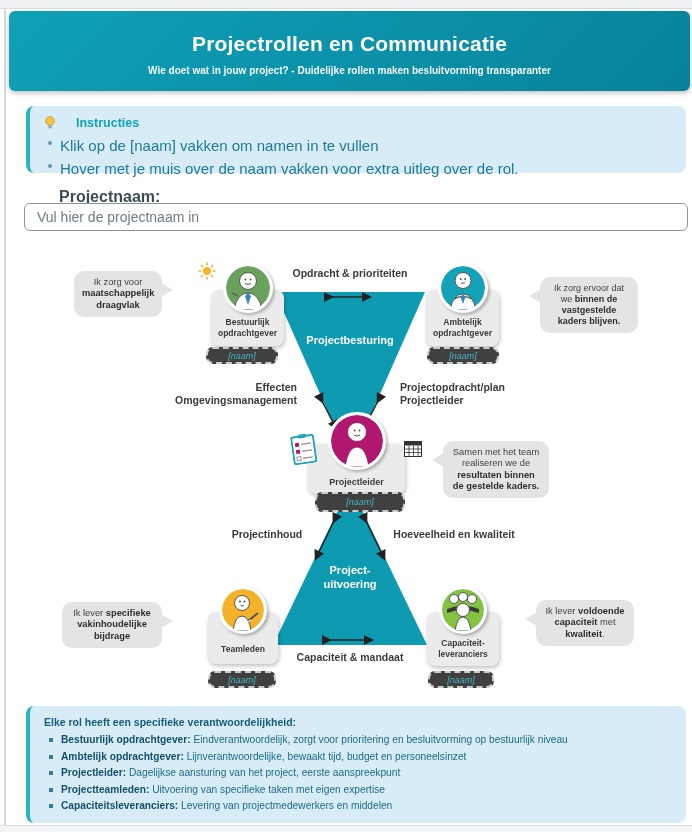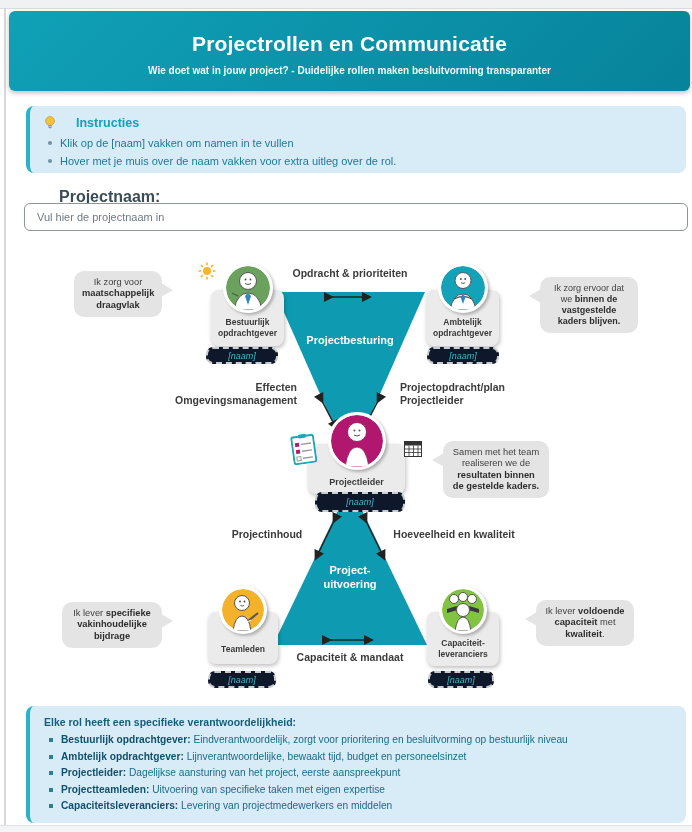--- a/index.html
+++ b/index.html
@@ -16,42 +16,42 @@
     box-shadow:0 2px 5px rgba(0,0,0,.25);color:#fff;text-align:center;}
   .header h1{margin:21px 0 0;font-size:21px;letter-spacing:.2px;}
   .header .sub{margin-top:9px;font-size:10px;font-weight:bold;opacity:.95;}
 
   
   .info-box{position:absolute;left:26px;width:660px;background:#d8ecf8;border-left:4px solid #2bb1c9;
     border-radius:8px;box-sizing:border-box;padding:10px 14px;}
   .info-box.instructions{top:106px;height:67px;}
   .info-box .box-title{color:#0fa3bc;font-weight:bold;font-size:12.5px;display:flex;align-items:center;gap:20px;}
   .info-list{list-style:none;margin:7px 0 0;padding:0;}
-  .info-list li{position:relative;padding-left:16px;font-size:11px;color:#1c7a99;margin-top:6px;}
+  .info-list li{position:relative;padding-left:16px;font-size:15px;color:#1c7a99;margin-top:6px;}
   .info-list li::before{content:"";position:absolute;left:4px;top:4px;width:4px;height:4px;border-radius:50%;background:#6d94a4;}
 
   .field-label{position:absolute;left:27px;top:188px;font-size:16px;font-weight:bold;color:#3c4c55;padding-left:32px;}
   .project-input{position:absolute;left:24px;top:203px;width:664px;height:28px;box-sizing:border-box;
-    border:1px solid #8f9498;border-radius:6px;font-size:11px;color:#333;padding:0 12px;outline:none;
+    border:1px solid #8f9498;border-radius:6px;font-size:14px;color:#333;padding:0 12px;outline:none;
     font-family:"Liberation Sans",sans-serif;}
   .project-input::placeholder{color:#6f7b82;}
 
   
   .flow-label{position:absolute;font-size:10.5px;font-weight:bold;color:#3b3b3b;line-height:1.25;}
   .zone-label{position:absolute;font-size:11px;font-weight:bold;color:#ffffff;text-align:center;line-height:1.3;}
 
   
   .role-card{position:absolute;background:#ebebeb;border-radius:8px;box-shadow:1px 2px 4px rgba(0,0,0,.25);}
   .role-card .card-label{position:absolute;left:0;right:0;bottom:7px;text-align:center;
     font-size:8.5px;font-weight:bold;color:#3a3a3a;line-height:1.3;}
   .avatar{position:absolute;left:50%;transform:translateX(-50%);border-radius:50%;
     border:3px solid #fff;box-shadow:2px 2px 3px rgba(0,0,0,.25);background:#fff;}
   .avatar svg{display:block;border-radius:50%;}
 
-  .naam-box{position:absolute;background:#0f172a;border:2px dashed #c9cdd0;border-radius:7px;
+  .naam-box{position:absolute;background:#404040;border:2px dashed #c9cdd0;border-radius:7px;
     display:flex;align-items:center;justify-content:center;font-size:9px;font-style:italic;color:#45b3c6;cursor:pointer;box-sizing:border-box;}
 
   
   .bubble{position:absolute;background:#e4e4e4;border-radius:10px;padding:6px 8px;box-sizing:border-box;
     font-size:9.3px;color:#424242;text-align:center;line-height:1.22;}
   .bubble b{color:#2e2e2e;}
   .bubble::after{content:"";position:absolute;width:0;height:0;border-style:solid;}
   .bubble.tail-right::after{right:-11px;top:12px;border-width:7px 0 7px 12px;border-color:transparent transparent transparent #e4e4e4;}
   .bubble.tail-left::after{left:-11px;top:12px;border-width:7px 12px 7px 0;border-color:transparent #e4e4e4 transparent transparent;}
 

